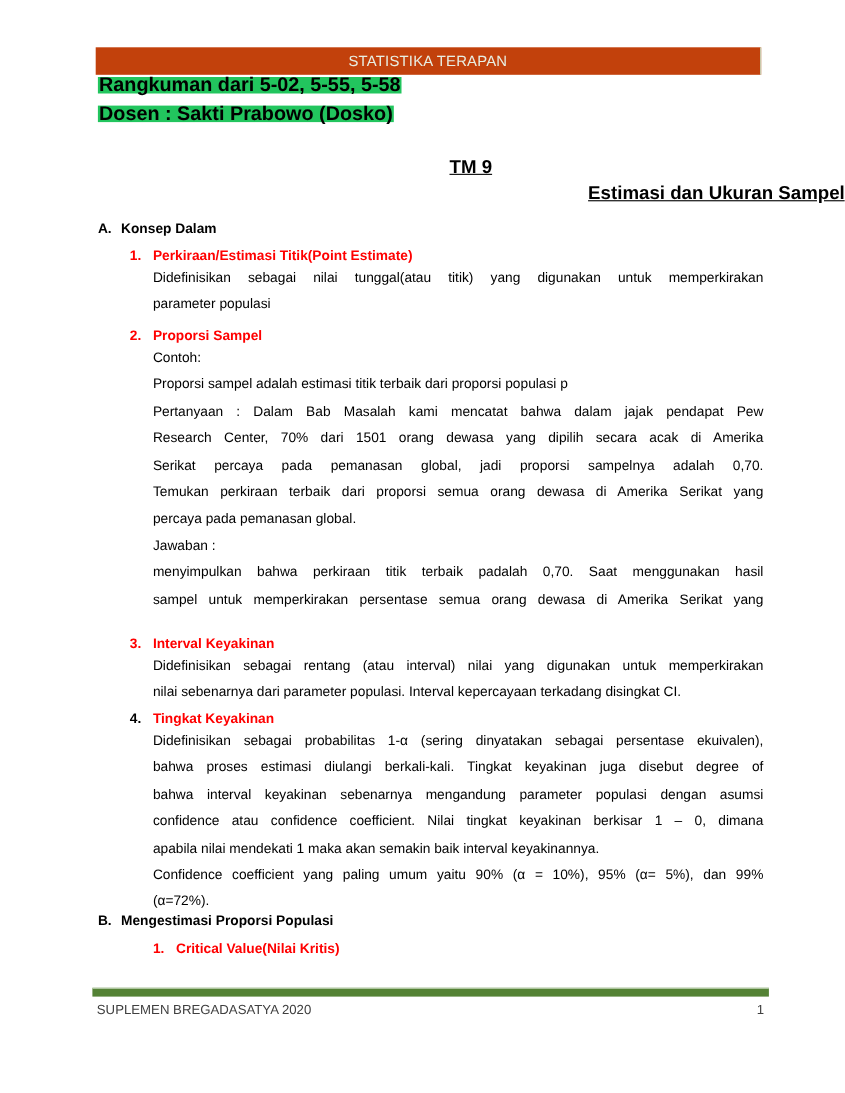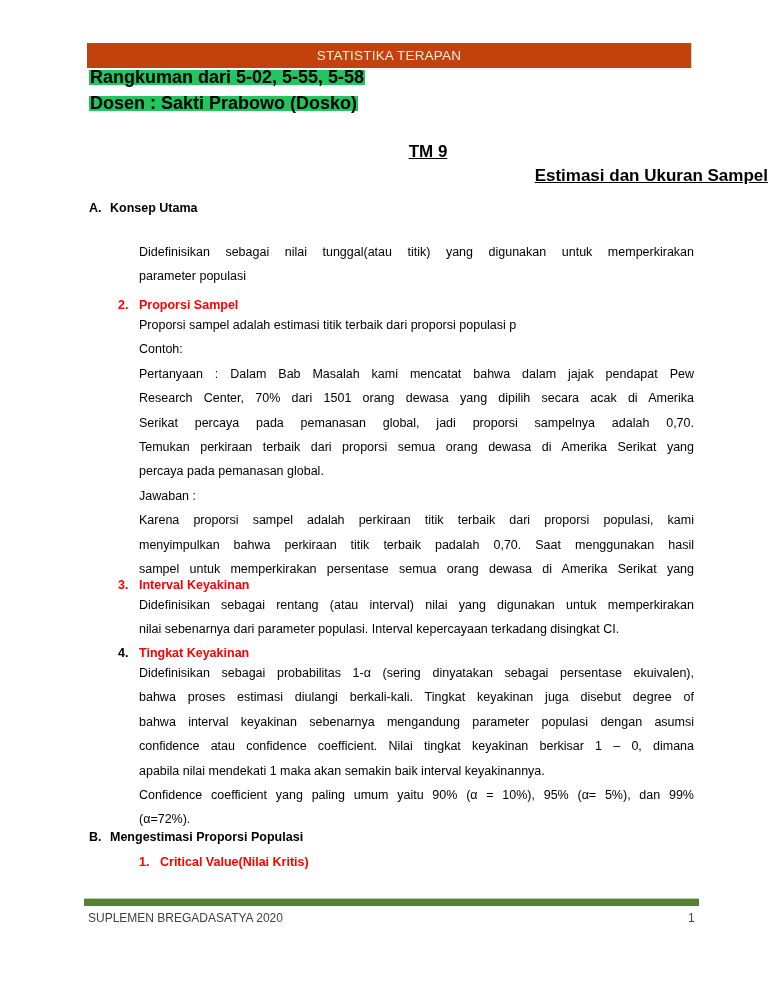--- a/index.html
+++ b/index.html
@@ -59,41 +59,43 @@
     <span>STATISTIKA TERAPAN</span>
   </div>
 
   <div class="hl" style="top:70px;">Rangkuman dari 5-02, 5-55, 5-58</div>
   <div class="hl" style="top:96px;">Dosen : Sakti Prabowo (Dosko)</div>
 
   <div class="title" style="top:142px;margin-left:44px;">TM 9</div>
   <div class="title" style="top:166px;text-align:right;">Estimasi dan Ukuran Sampel</div>
 
   <div class="sec" style="top:201px;">
-    <span class="letter">A.</span><span>Konsep Utama</span>
+    <span class="letter">A.</span><span>Konsep Dalam</span>
   </div>
 
+  <div class="item" style="left:118px; top:225px;">
+    <span class="num">1.</span><span>Perkiraan/Estimasi Titik(Point Estimate)</span>
+  </div>
   <div class="para" style="top:240px;">
     <p class="j">Didefinisikan sebagai nilai tunggal(atau titik) yang digunakan untuk memperkirakan</p>
     <p>parameter populasi</p>
   </div>
 
   <div class="item" style="left:118px; top:298px;">
     <span class="num">2.</span><span>Proporsi Sampel</span>
   </div>
   <div class="para" style="top:313px;">
+    <p>Contoh:</p>
     <p>Proporsi sampel adalah estimasi titik terbaik dari proporsi populasi p</p>
-    <p>Contoh:</p>
     <p class="j">Pertanyaan : Dalam Bab Masalah kami mencatat bahwa dalam jajak pendapat Pew</p>
     <p class="j">Research Center, 70% dari 1501 orang dewasa yang dipilih secara acak di Amerika</p>
     <p class="j">Serikat percaya pada pemanasan global, jadi proporsi sampelnya adalah  0,70.</p>
     <p class="j">Temukan perkiraan terbaik dari proporsi semua orang dewasa di Amerika Serikat yang</p>
     <p>percaya pada pemanasan global.</p>
     <p>Jawaban :</p>
-    <p class="j">Karena proporsi sampel adalah perkiraan titik terbaik dari proporsi populasi, kami</p>
     <p class="j">menyimpulkan bahwa perkiraan titik terbaik padalah 0,70. Saat menggunakan hasil</p>
     <p class="j">sampel untuk memperkirakan persentase semua orang dewasa di Amerika Serikat yang</p>
   </div>
 
   <div class="item" style="left:118px; top:578px;">
     <span class="num">3.</span><span>Interval Keyakinan</span>
   </div>
   <div class="para" style="top:593px;">
     <p class="j">Didefinisikan sebagai rentang (atau interval) nilai yang digunakan untuk memperkirakan</p>
     <p>nilai sebenarnya dari parameter populasi. Interval kepercayaan terkadang disingkat CI.</p>

